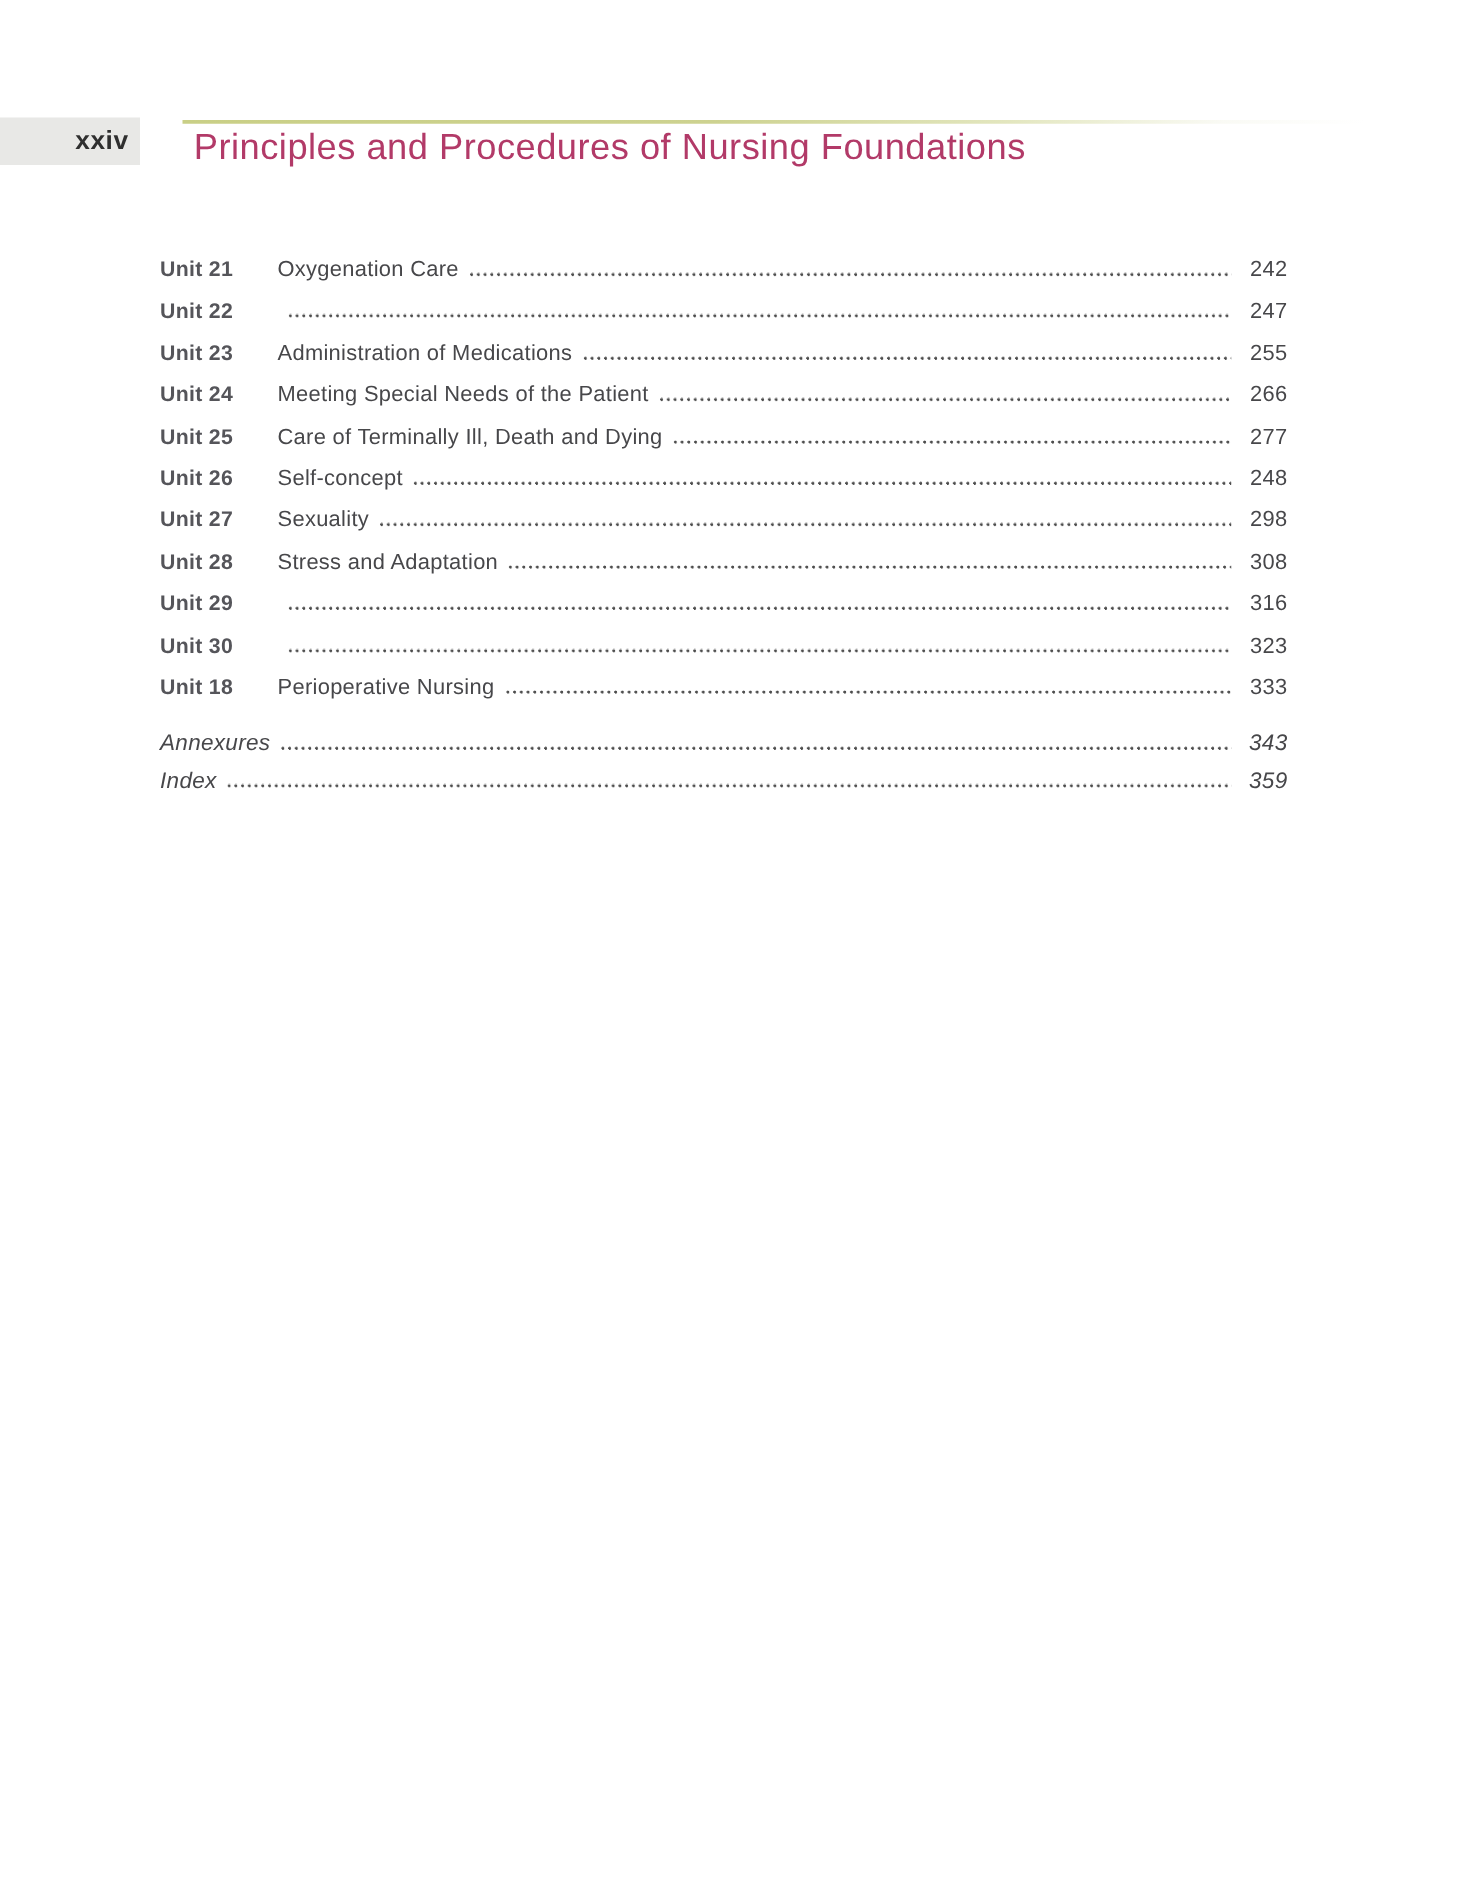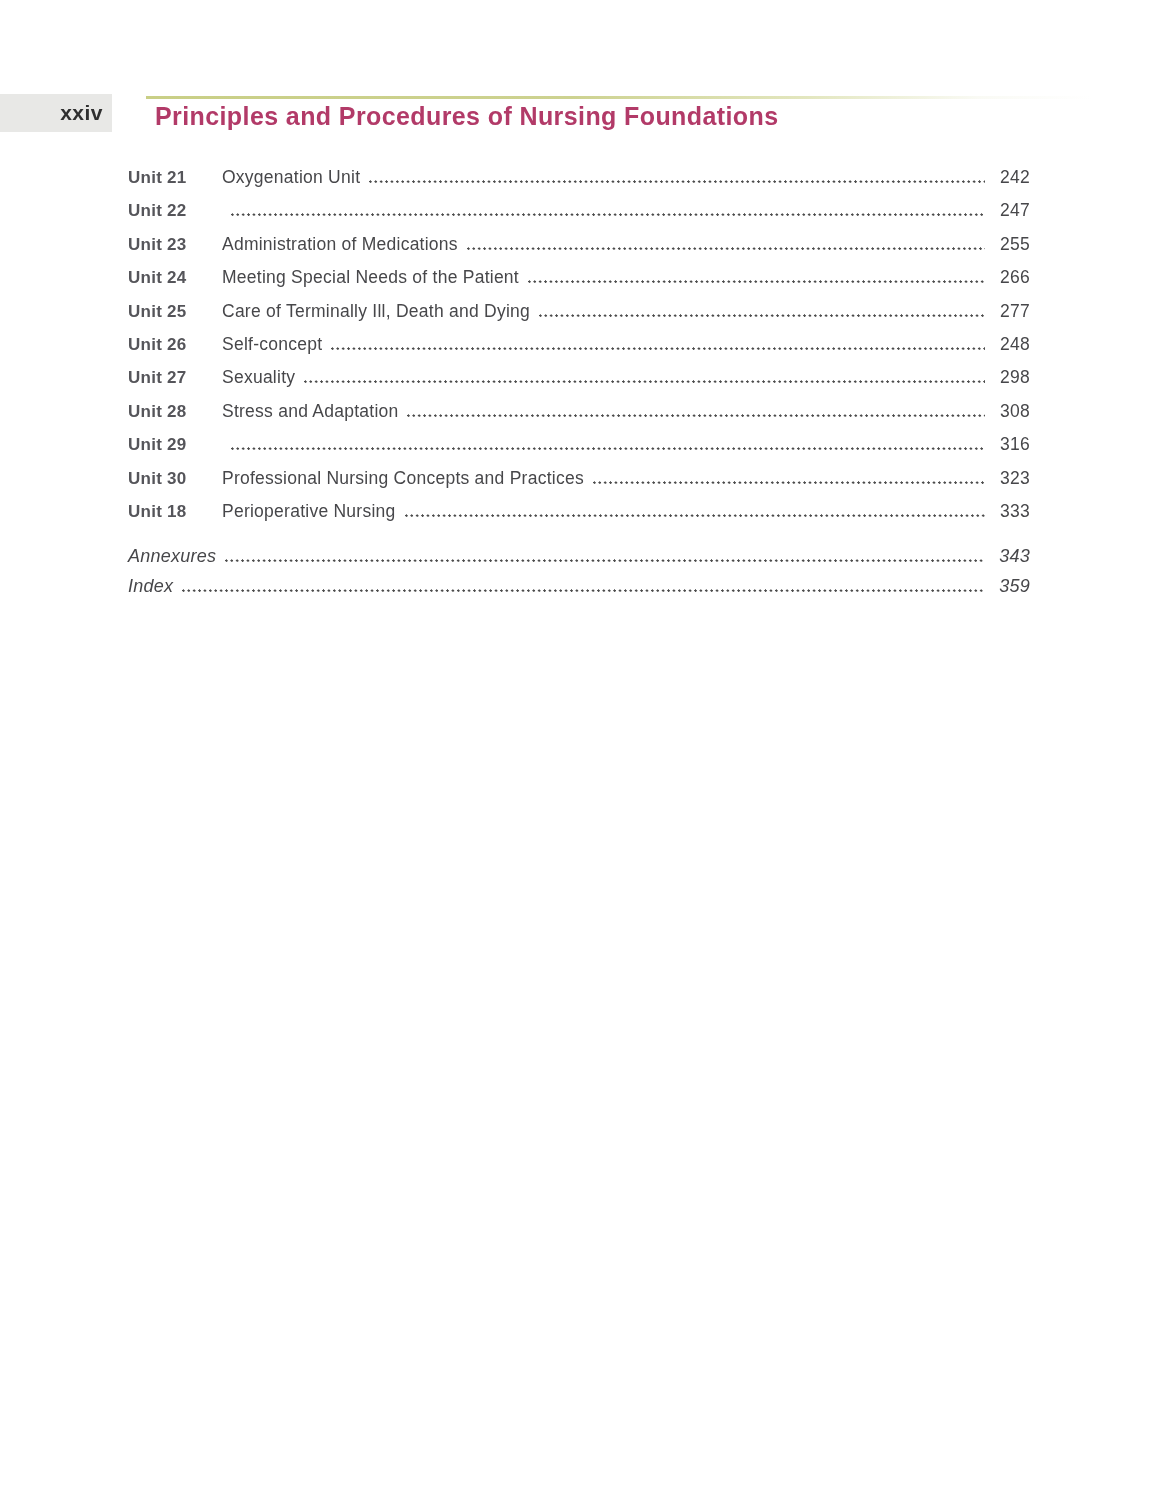--- a/index.html
+++ b/index.html
@@ -48,22 +48,22 @@
       var(--header-rule) 0%,
       #cdd290 45%,
       rgba(222,226,180,0.85) 70%,
       rgba(245,246,236,0.55) 88%,
       rgba(255,255,255,0) 100%);
   }
   .running-title {
     position: absolute;
     left: 155px;
     top: 102px;
-    font-size: 25px;
-    font-weight: 700;
+    font-size: 29px;
+    font-weight: 400;
     letter-spacing: 0.4px;
     color: var(--running-title);
     white-space: nowrap;
   }
   .toc {
     position: absolute;
     left: 128px;
     top: 161px;
     width: 902px;
   }
@@ -92,20 +92,21 @@
     margin: 0 7px 0 9px;
     background-image: radial-gradient(circle at 1.4px 1.6px, var(--leader-dots) 1.05px, rgba(0,0,0,0) 1.35px);
     background-size: 5.4px 3px;
     background-repeat: repeat-x;
     background-position: left bottom;
   }
   .row-page {
     flex: none;
     min-width: 38px;
     text-align: right;
+    margin-top: 38px;
   }
   .back-matter {
     margin-top: 13px;
   }
   .back-matter .row {
     height: 30px;
     line-height: 30px;
     font-size: 18px;
     font-style: italic;
   }
@@ -120,21 +121,21 @@
       <span>xxiv</span>
     </div>
     <div class="header-rule"></div>
     <div class="running-title">Principles and Procedures of Nursing Foundations</div>
   </header>
 
   <main class="toc">
     <div id="entries">
   <div class="row">
     <span class="row-label">Unit 21</span>
-    <span class="row-title">Oxygenation Unit</span>
+    <span class="row-title">Oxygenation Care</span>
     <span class="leader"></span>
     <span class="row-page">242</span>
   </div>
 
   <div class="row">
     <span class="row-label">Unit 22</span>
     <span class="leader"></span>
     <span class="row-page">247</span>
   </div>
 
@@ -181,21 +182,20 @@
   </div>
 
   <div class="row">
     <span class="row-label">Unit 29</span>
     <span class="leader"></span>
     <span class="row-page">316</span>
   </div>
 
   <div class="row">
     <span class="row-label">Unit 30</span>
-    <span class="row-title">Professional Nursing Concepts and Practices</span>
     <span class="leader"></span>
     <span class="row-page">323</span>
   </div>
 
   <div class="row">
     <span class="row-label">Unit 18</span>
     <span class="row-title">Perioperative Nursing</span>
     <span class="leader"></span>
     <span class="row-page">333</span>
   </div>

